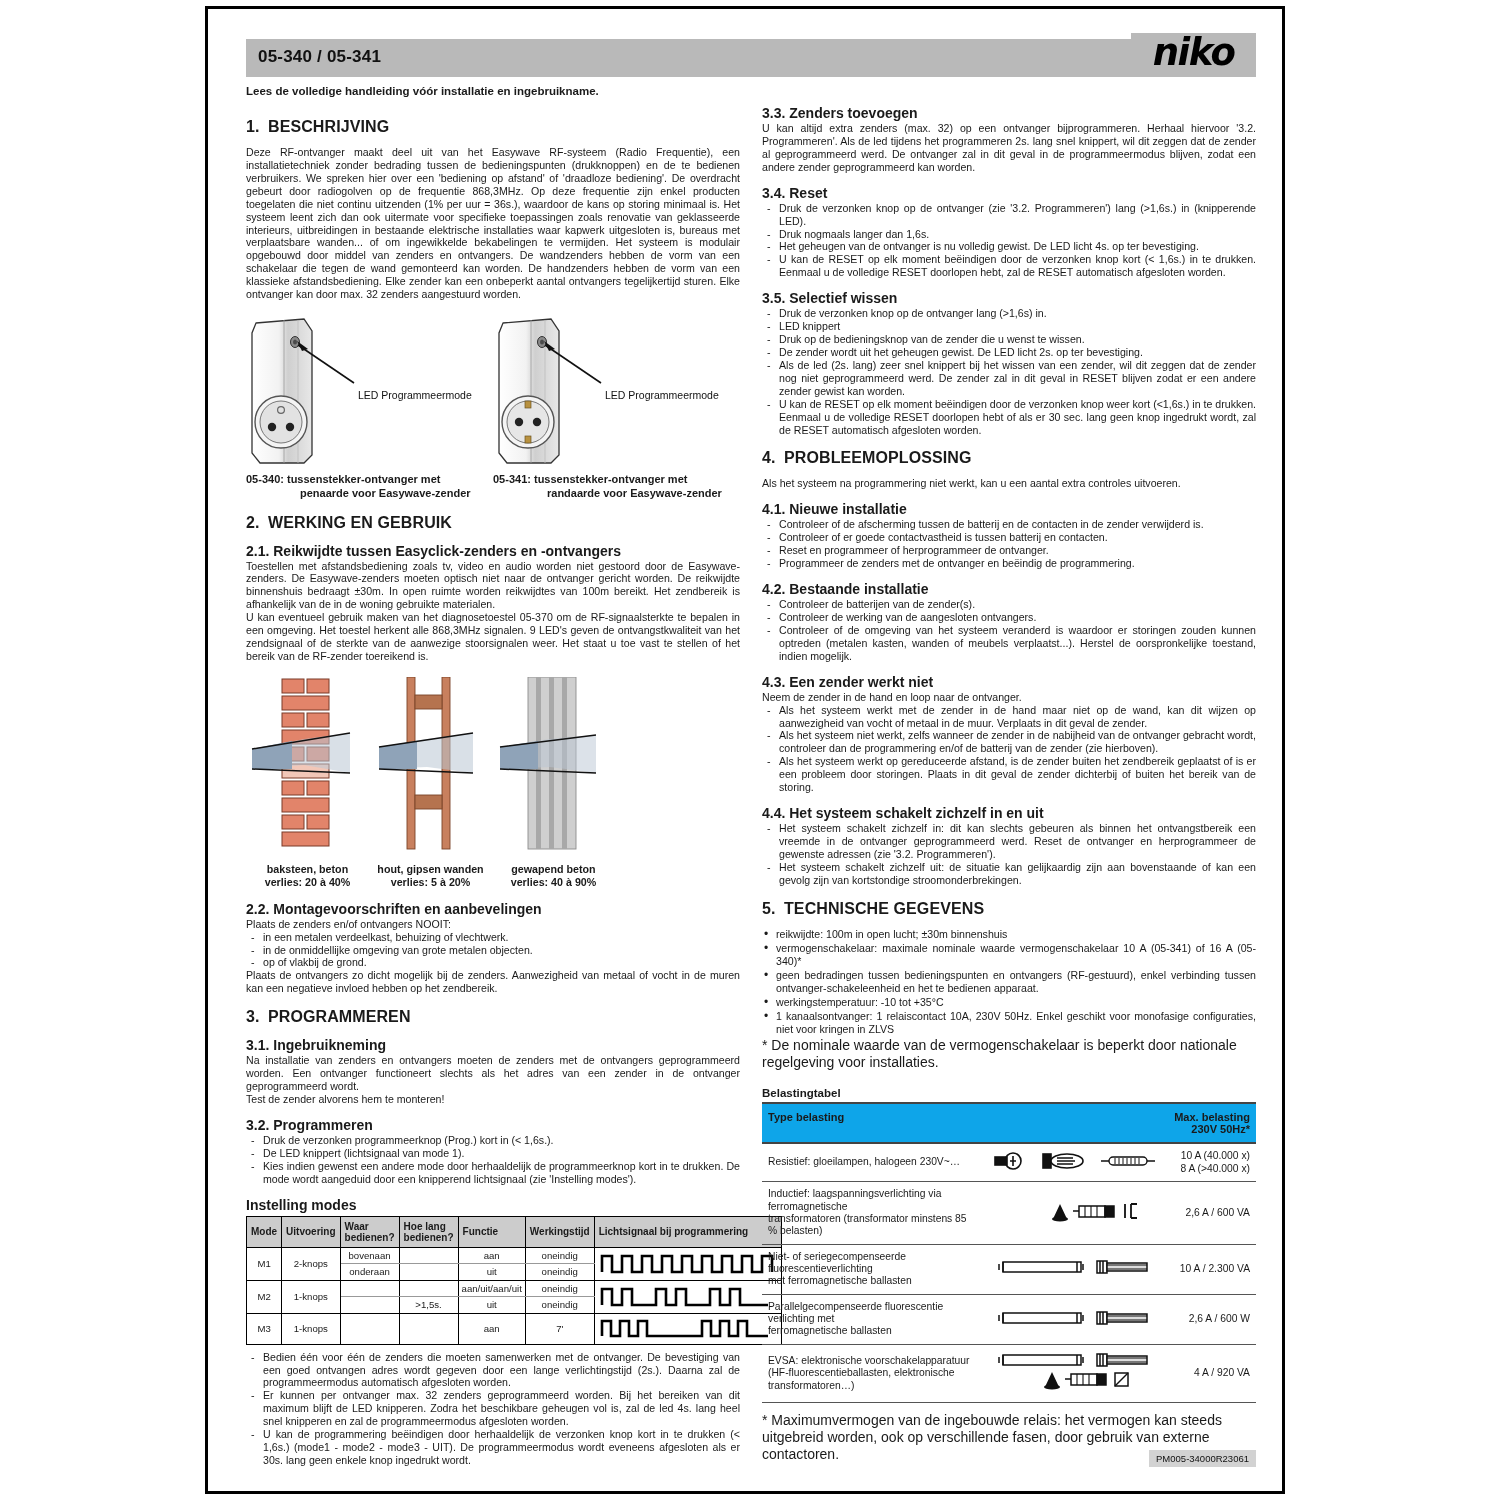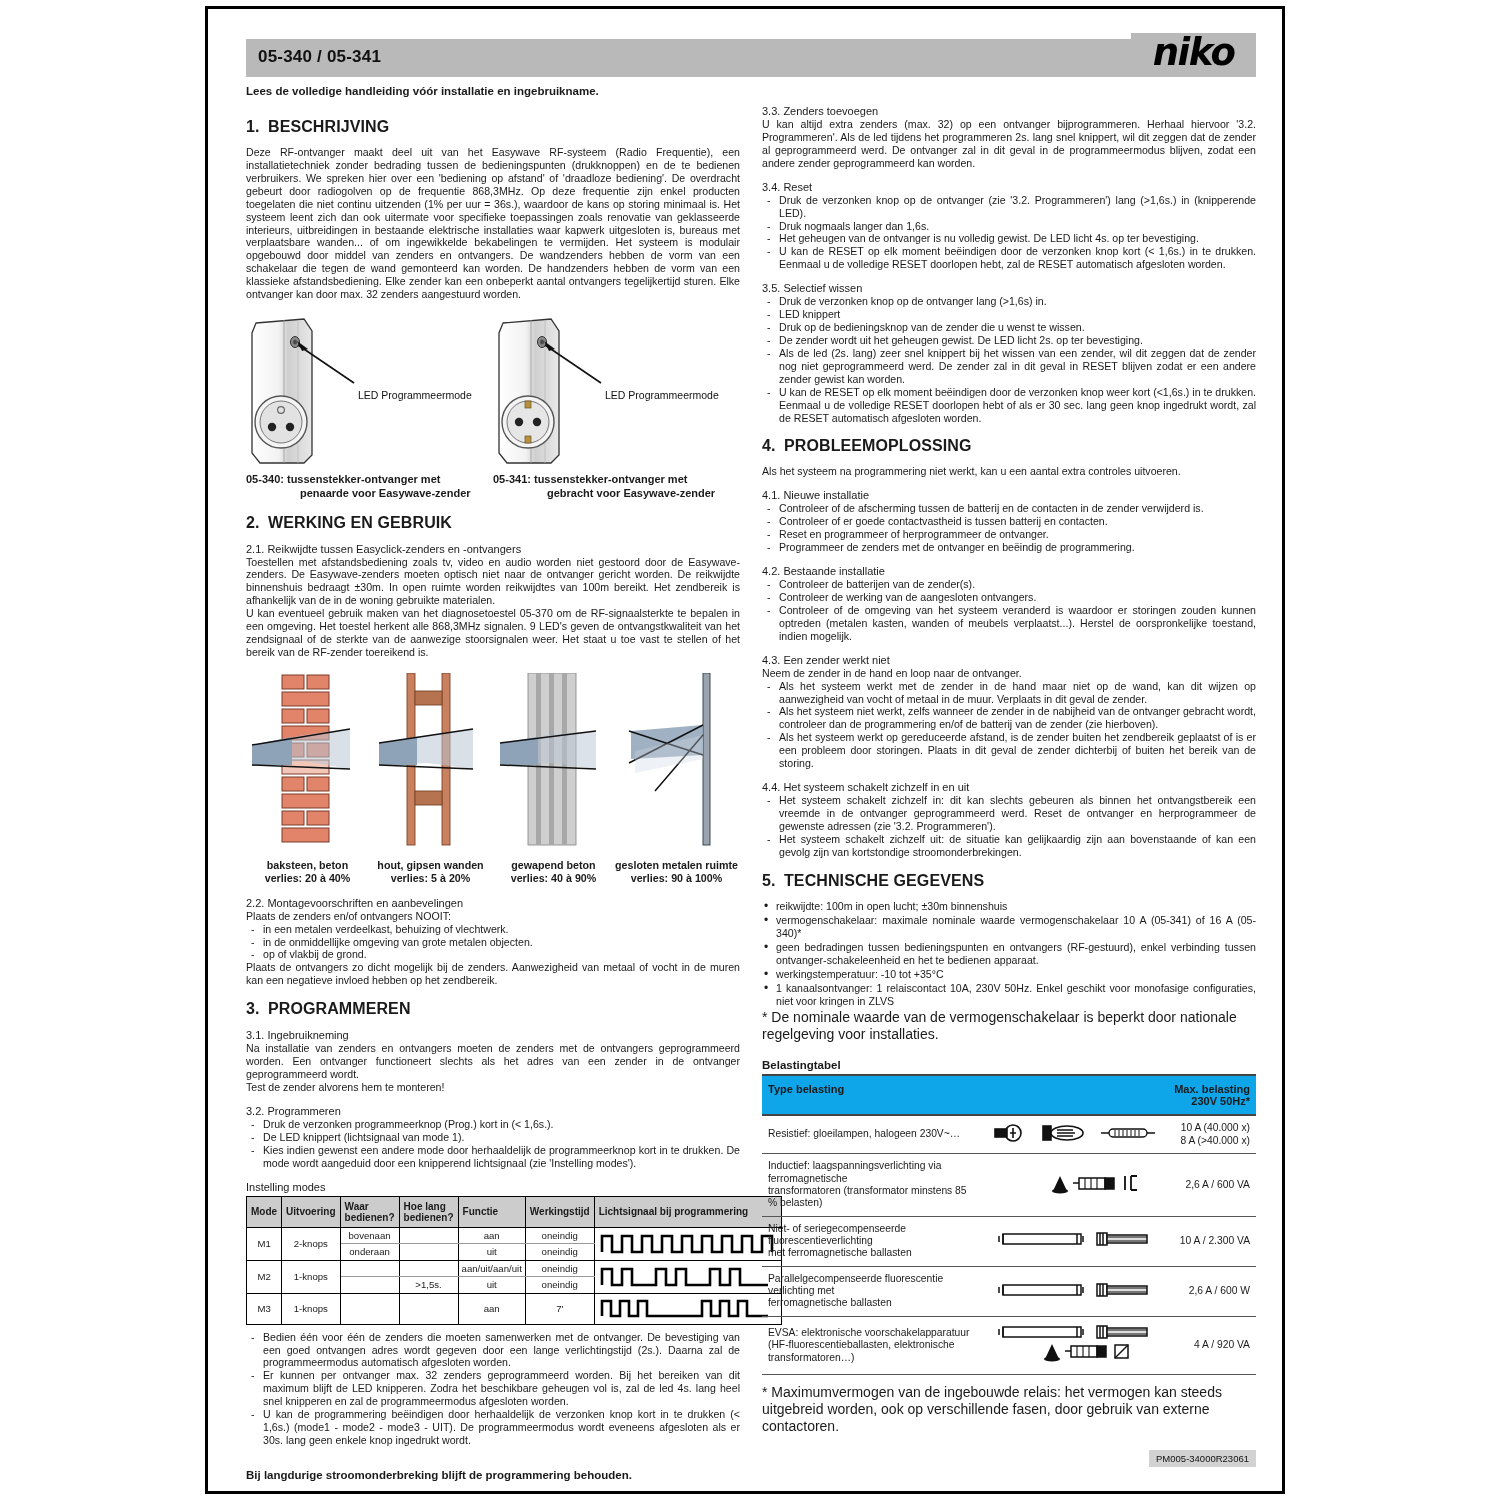--- a/index.html
+++ b/index.html
@@ -58,21 +58,21 @@
     gap:22px;
   }
   .col{width:494px;}
   h1.sec{
     font-size:16px;font-weight:bold;
     margin:13px 0 10px 0;
     letter-spacing:.1px;
   }
   h1.sec .num{display:inline-block;width:22px;}
   h2.sub{
-    font-size:11px;font-weight:normal;
+    font-size:14px;font-weight:bold;
     margin:11px 0 1px 0;
   }
   p.body{
     font-size:10.6px;line-height:1.22;
     margin:0 0 0 0;
     text-align:justify;
   }
   p.body.nj{text-align:left;}
   ul.dash{margin:0;padding:0;list-style:none;}
   ul.dash li{
@@ -225,21 +225,21 @@
               <rect x="32" y="119" width="6" height="7" fill="#b8913f" stroke="#6a5420" stroke-width="0.7"></rect>
               <circle cx="26" cy="105" r="4.2" fill="#222"></circle>
               <circle cx="44" cy="105" r="4.2" fill="#222"></circle>
               <line x1="52" y1="28" x2="108" y2="66" stroke="#111" stroke-width="1.6"></line>
               <polygon points="51,24 62,32 56,34" fill="#111"></polygon>
             </svg>
             <span class="led-label" style="left:112px;top:72px;">LED Programmeermode</span>
           </div>
           <div class="cap">
             <span>05-341: tussenstekker-ontvanger met</span>
-            <span class="ind">gebracht voor Easywave-zender</span>
+            <span class="ind">randaarde voor Easywave-zender</span>
           </div>
         </div>
       </div>
 
       <h1 class="sec">
         <span class="num">2.</span><span>WERKING EN GEBRUIK</span>
       </h1>
 
       <h2 class="sub">2.1. Reikwijdte tussen Easyclick-zenders en -ontvangers</h2>
       <p class="body">Toestellen met afstandsbediening zoals tv, video en audio worden niet gestoord door de Easywave-zenders. De Easywave-zenders moeten optisch niet naar de ontvanger gericht worden. De reikwijdte binnenshuis bedraagt ±30m. In open ruimte worden reikwijdtes van 100m bereikt. Het zendbereik is afhankelijk van de in de woning gebruikte materialen.</p>
@@ -297,32 +297,20 @@
             <rect x="70" y="0" width="5" height="172" fill="#a8a8a8"></rect>
             <path d="M8 70 L58 62 L104 58 L104 96 L58 90 L8 92 Z" fill="#b9c6d4" opacity="0.5"></path>
             <path d="M8 70 L46 64 L46 92 L8 92 Z" fill="#8fa3b8"></path>
             <path d="M8 70 L104 58 M8 92 L104 96" stroke="#111" stroke-width="1.5" fill="none"></path>
           </svg>
           <div class="mat-cap">
             <span>gewapend beton</span><br>
             <span>verlies: 40 à 90%</span>
           </div>
         </div>
-        <div class="mat">
-          <svg width="123" height="178" viewBox="0 0 123 178">
-            <rect x="88" y="0" width="7" height="172" fill="#9aa4ae" stroke="#3f4850" stroke-width="1"></rect>
-            <path d="M16 58 L88 52 L88 82 L16 86 Z" fill="#8fa3b8" opacity="0.85"></path>
-            <path d="M14 90 L88 52 M14 58 L88 82 M88 62 L40 118" stroke="#111" stroke-width="1.5" fill="none"></path>
-            <path d="M88 62 L20 78 L20 100 L88 86 Z" fill="#cfd8e2" opacity="0.35"></path>
-          </svg>
-          <div class="mat-cap">
-            <span>gesloten metalen ruimte</span><br>
-            <span>verlies: 90 à 100%</span>
-          </div>
-        </div>
       </div>
 
       <h2 class="sub">2.2. Montagevoorschriften en aanbevelingen</h2>
       <p class="body nj">Plaats de zenders en/of ontvangers NOOIT:</p>
       <ul class="dash">
         <li>in een metalen verdeelkast, behuizing of vlechtwerk.</li>
         <li>in de onmiddellijke omgeving van grote metalen objecten.</li>
         <li>op of vlakbij de grond.</li>
       </ul>
       <p class="body">Plaats de ontvangers zo dicht mogelijk bij de zenders. Aanwezigheid van metaal of vocht in de muren kan een negatieve invloed hebben op het zendbereik.</p>

